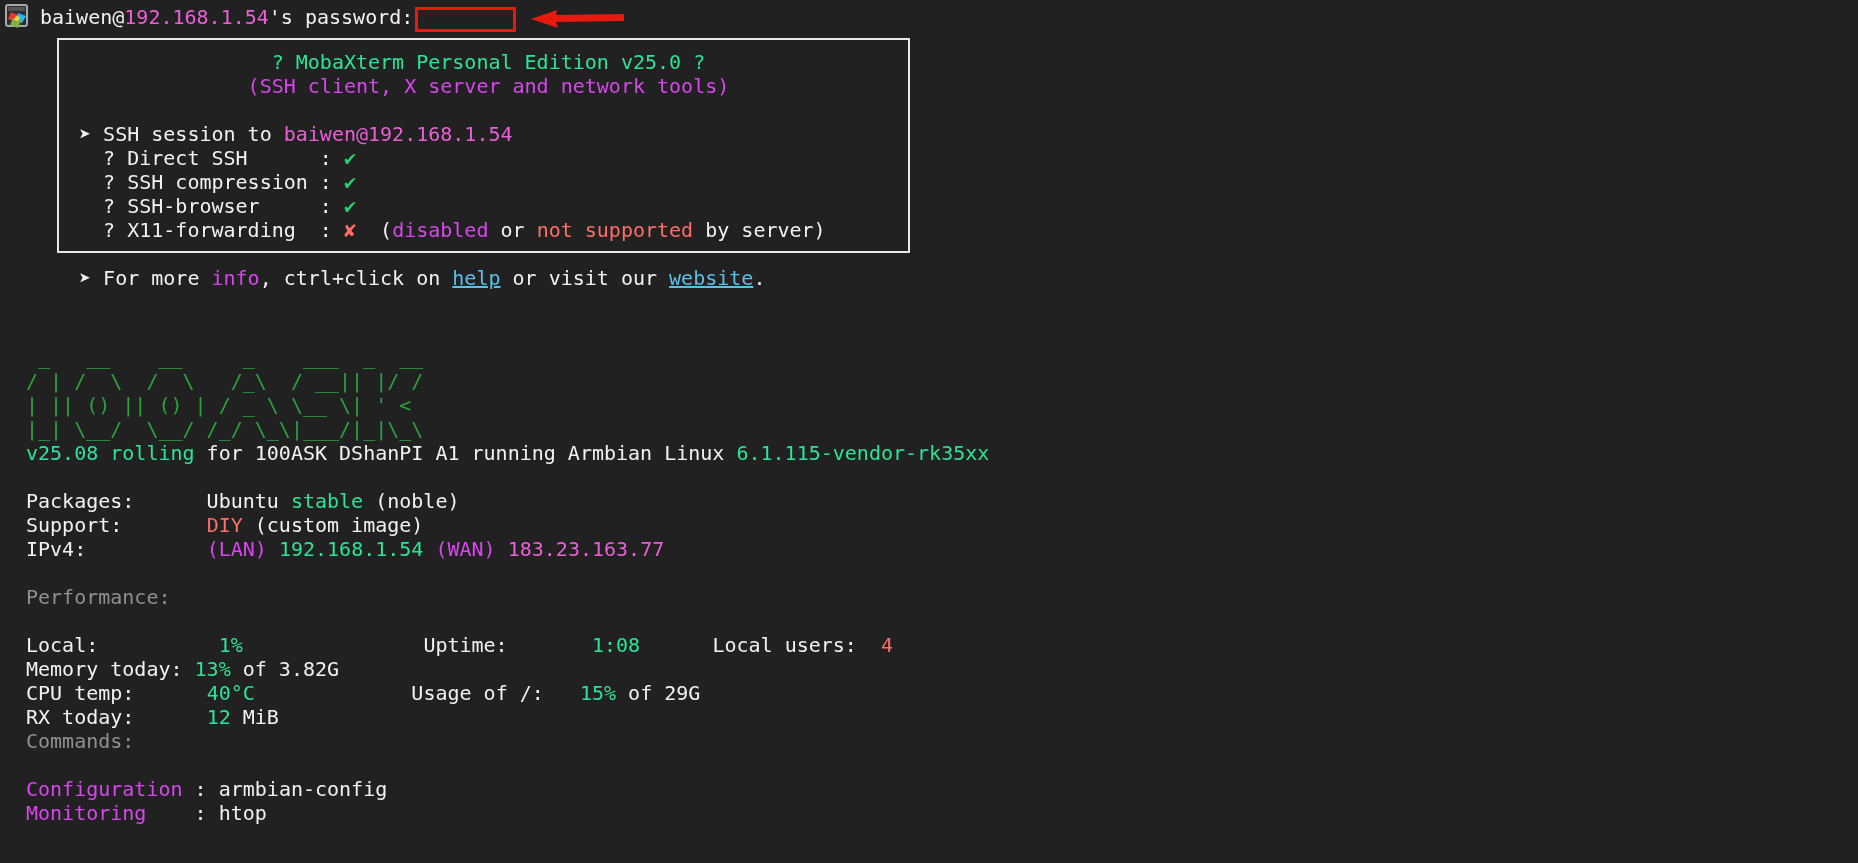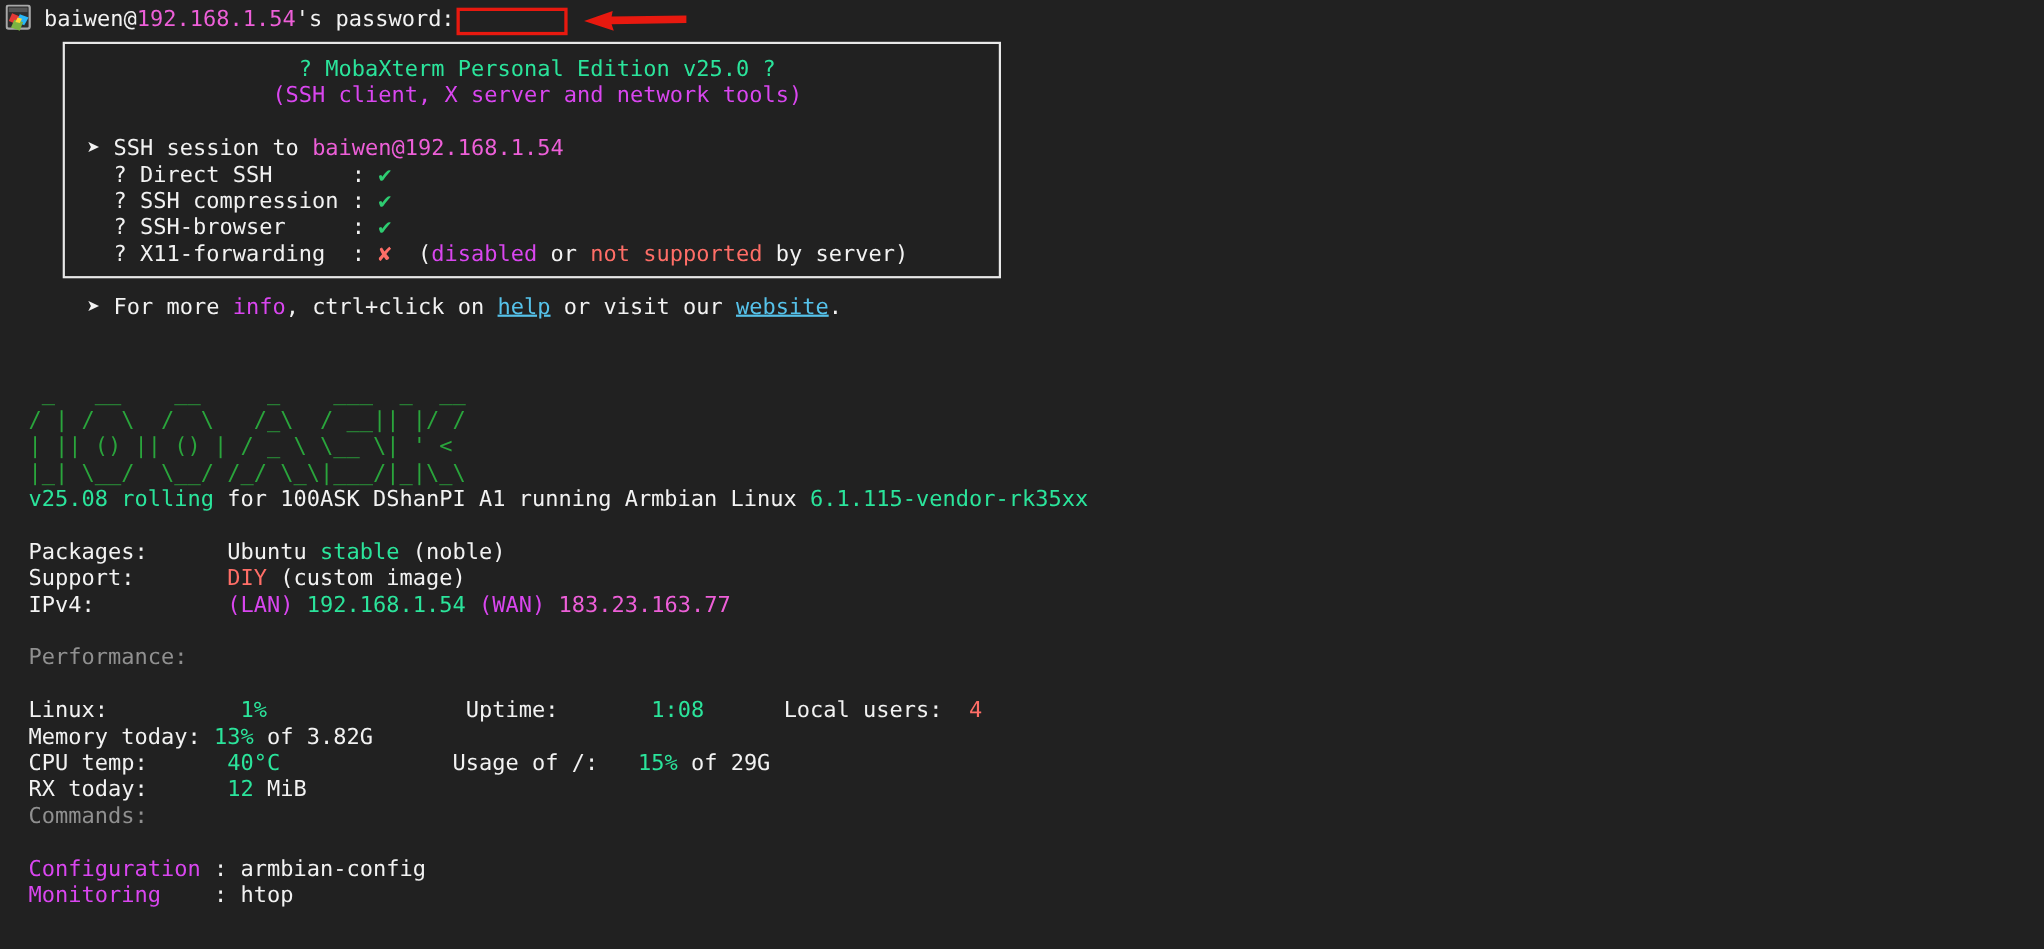--- a/index.html
+++ b/index.html
@@ -95,21 +95,21 @@
 | || () || () | / _ \ \__ \| ' &lt; 
 |_| \__/  \__/ /_/ \_\|___/|_|\_\</pre>
     <div class="term-line"><span class="g">v25.08 rolling</span><span class="w"> for 100ASK DShanPI A1 running Armbian Linux </span><span class="g">6.1.115-vendor-rk35xx</span></div>
     <div class="term-line"></div>
     <div class="term-line"><span class="w">Packages:      Ubuntu </span><span class="g">stable</span><span class="w"> (noble)</span></div>
     <div class="term-line"><span class="w">Support:       </span><span class="r">DIY</span><span class="w"> (custom image)</span></div>
     <div class="term-line"><span class="w">IPv4:          </span><span class="y">(LAN)</span><span class="w"> </span><span class="g">192.168.1.54</span><span class="w"> </span><span class="y">(WAN)</span><span class="w"> </span><span class="m">183.23.163.77</span></div>
     <div class="term-line"></div>
     <div class="term-line gy">Performance:</div>
     <div class="term-line"></div>
-    <div class="term-line"><span class="w">Linux:          </span><span class="g">1%</span><span class="w">               </span><span class="w">Uptime:</span><span class="w">       </span><span class="g">1:08</span><span class="w">      </span><span class="w">Local users:</span><span class="w">  </span><span class="r">4</span></div>
+    <div class="term-line"><span class="w">Local:          </span><span class="g">1%</span><span class="w">               </span><span class="w">Uptime:</span><span class="w">       </span><span class="g">1:08</span><span class="w">      </span><span class="w">Local users:</span><span class="w">  </span><span class="r">4</span></div>
     <div class="term-line"><span class="w">Memory today: </span><span class="g">13%</span><span class="w"> of 3.82G</span></div>
     <div class="term-line"><span class="w">CPU temp:      </span><span class="g">40°C</span><span class="w">             </span><span class="w">Usage of /:</span><span class="w">   </span><span class="g">15%</span><span class="w"> of 29G</span></div>
     <div class="term-line"><span class="w">RX today:      </span><span class="g">12</span><span class="w"> MiB</span></div>
     <div class="term-line gy">Commands:</div>
     <div class="term-line"></div>
     <div class="term-line"><span class="y">Configuration</span><span class="w"> : armbian-config</span></div>
     <div class="term-line"><span class="y">Monitoring</span><span class="w">    : htop</span></div>
   </div>
 
 </div>

